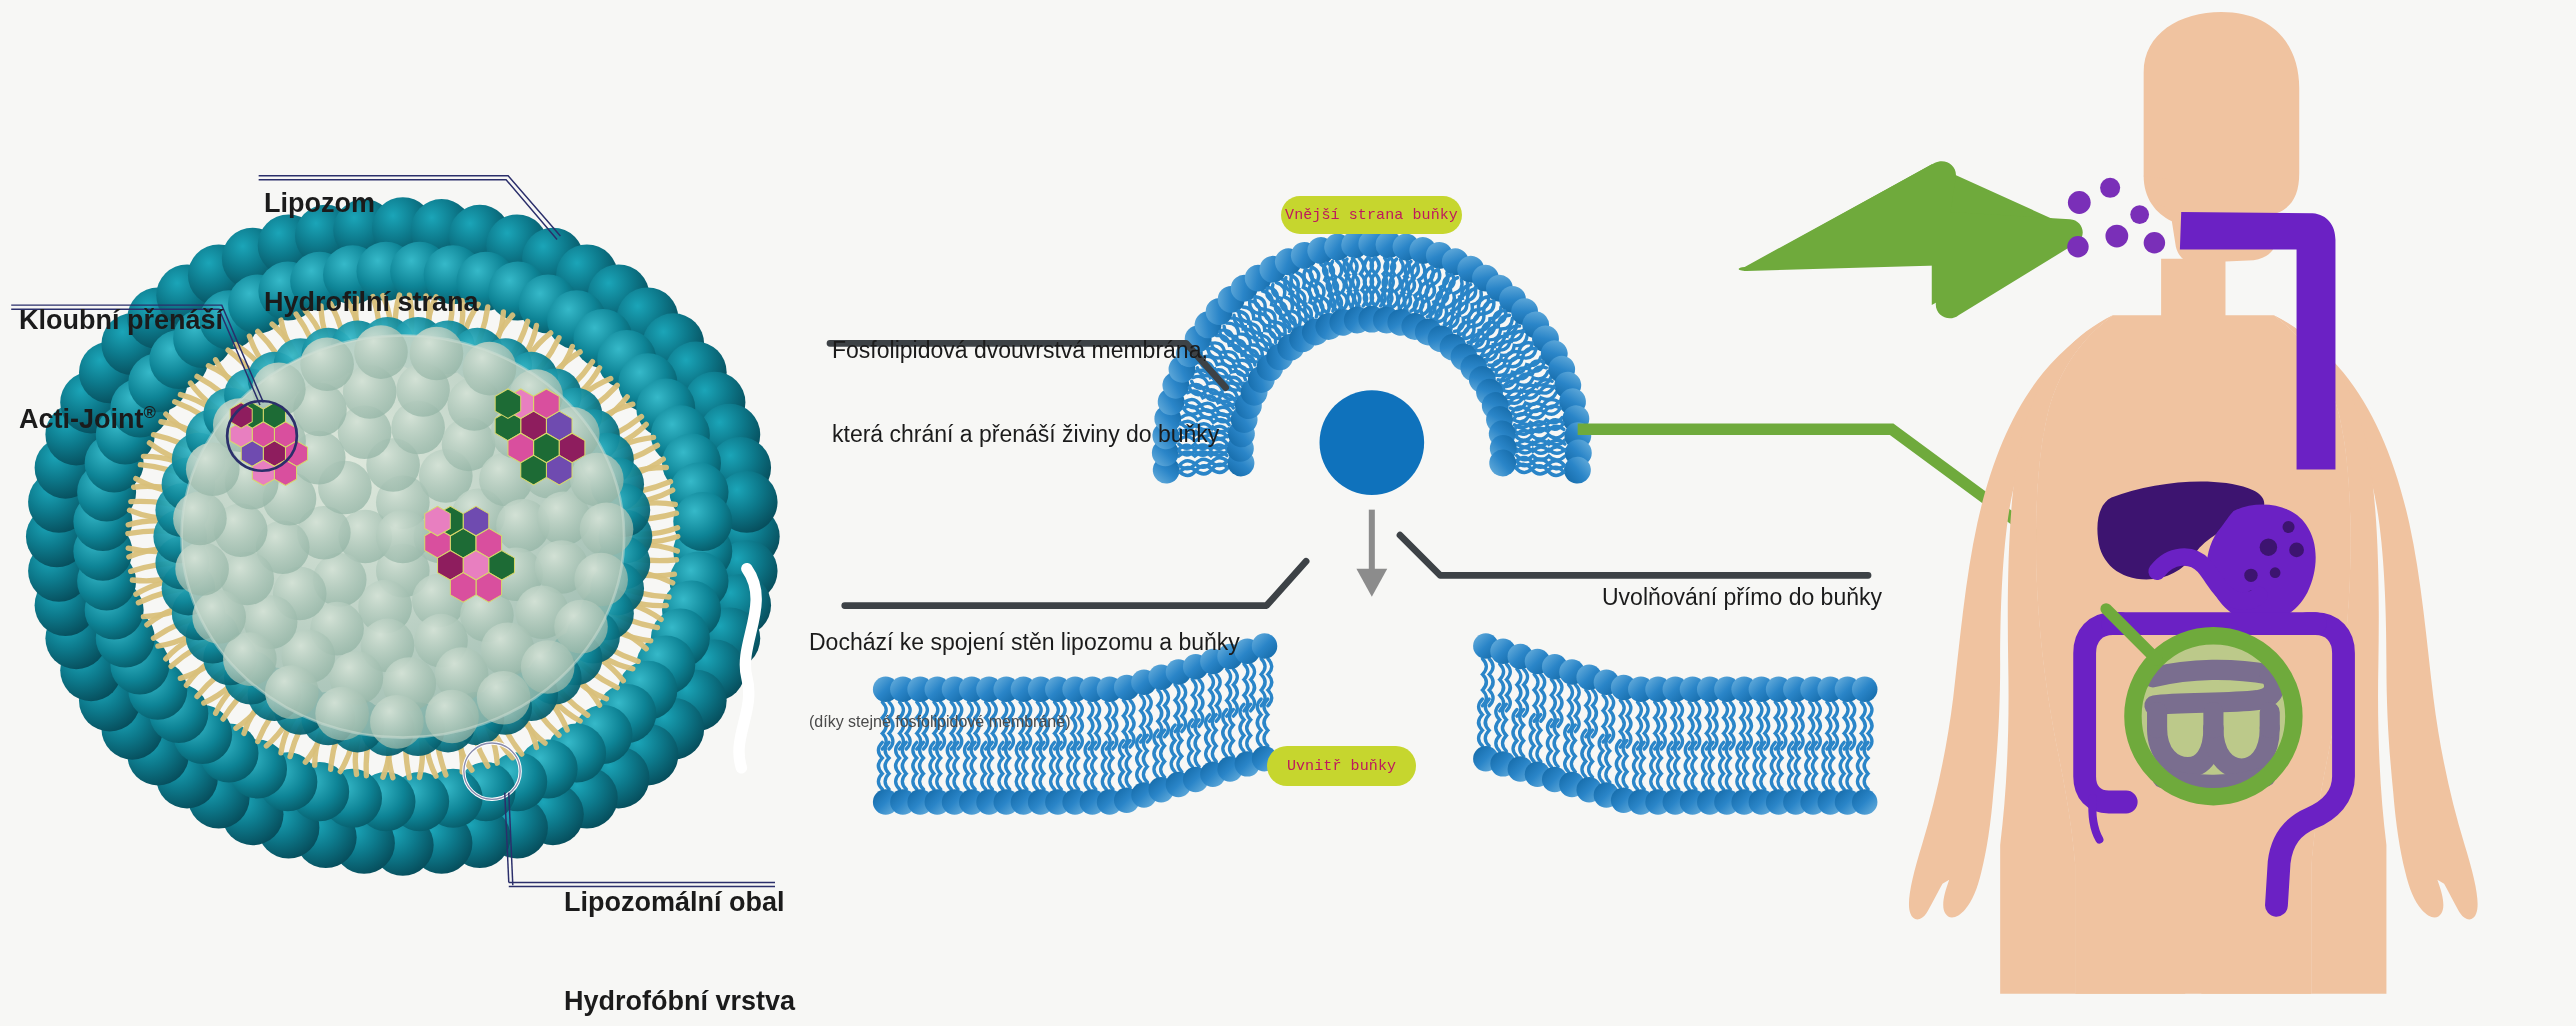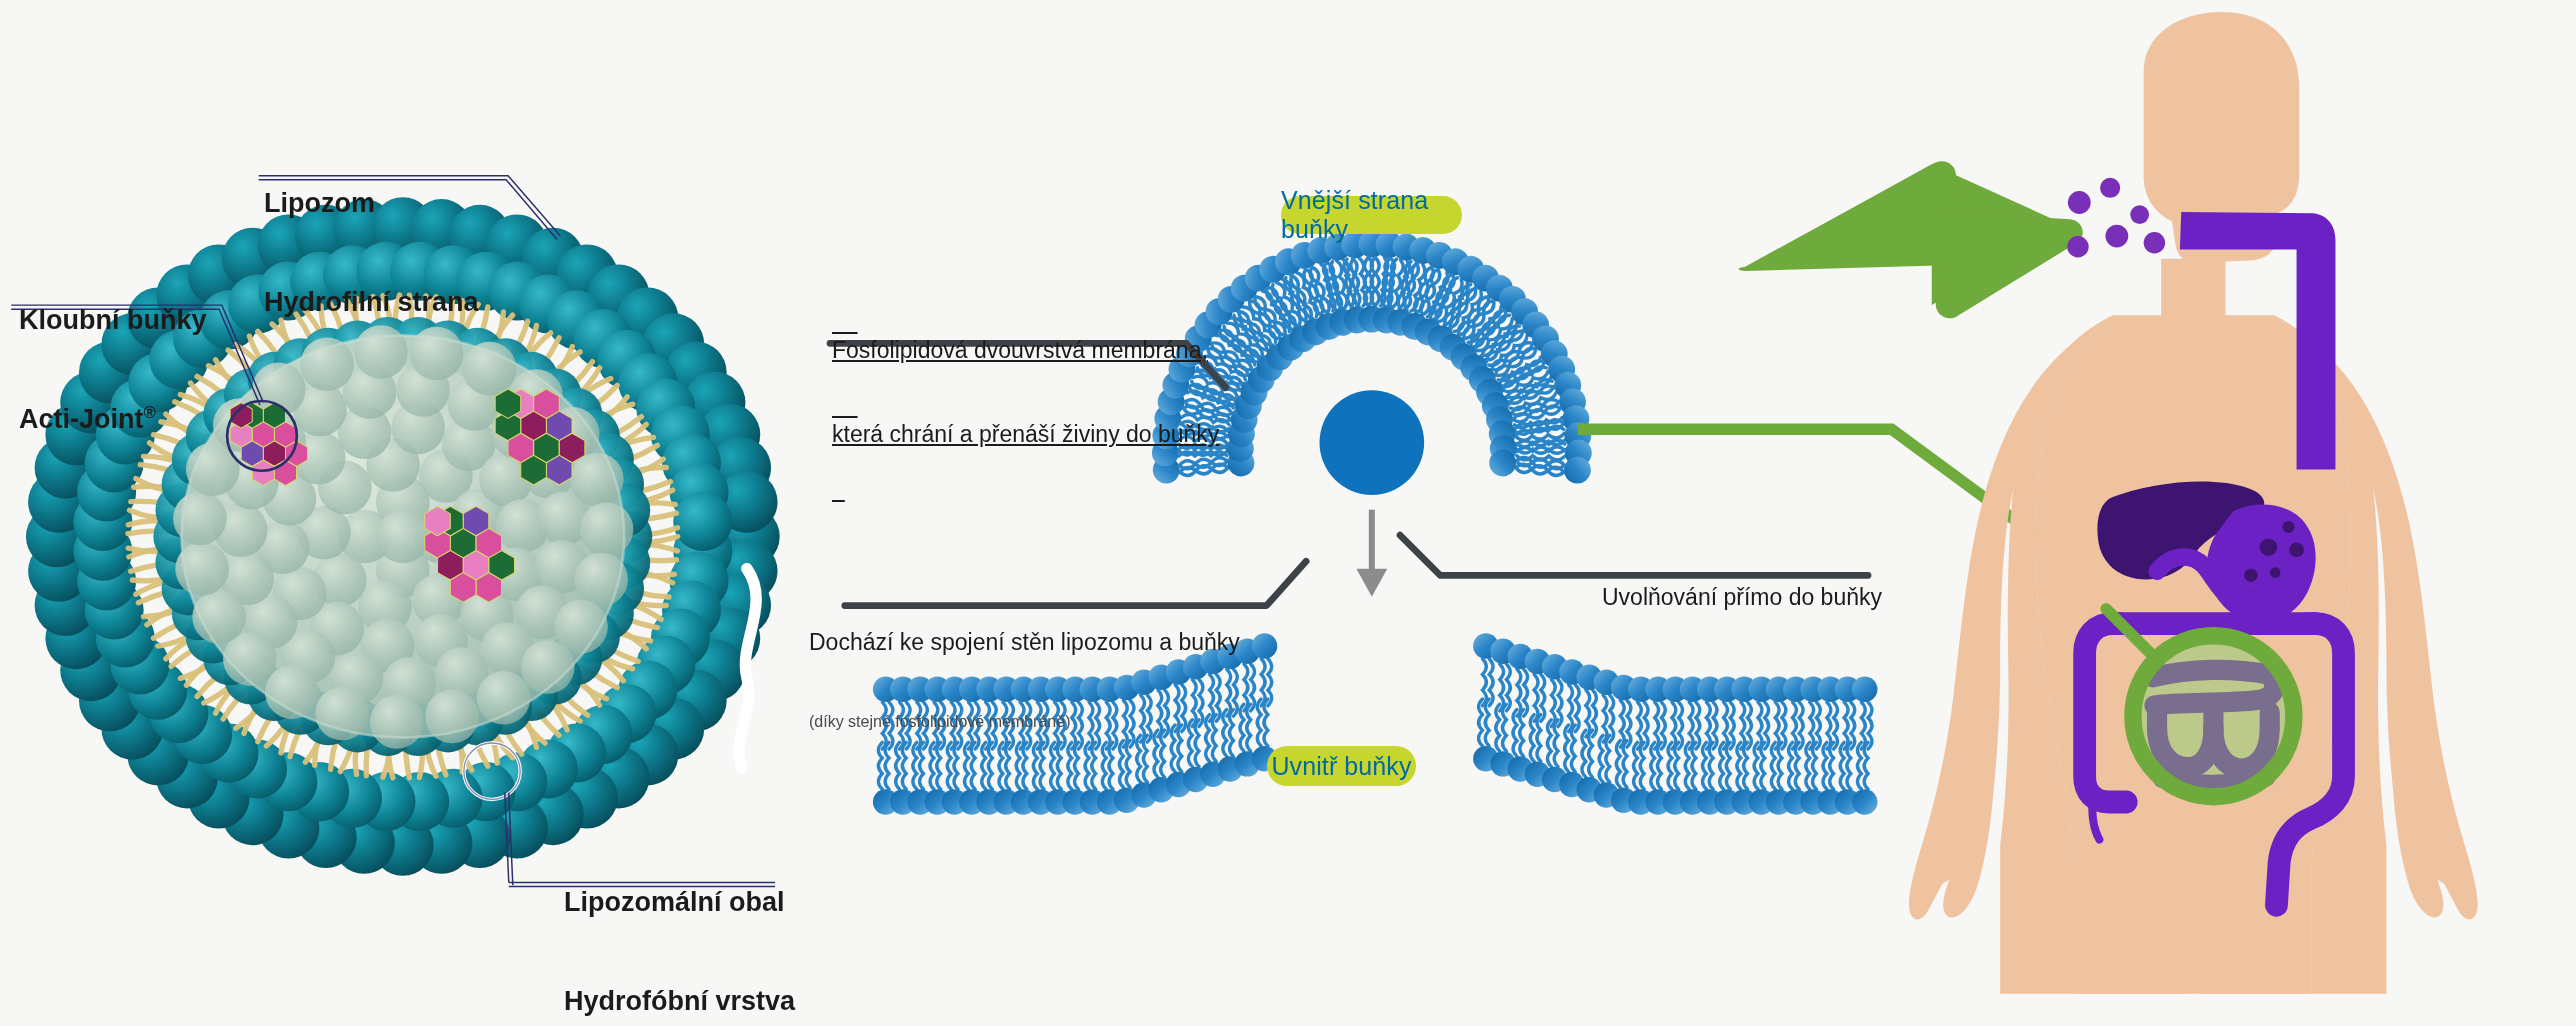--- a/index.html
+++ b/index.html
@@ -11,22 +11,22 @@
     position:relative;
   }
   .stage{position:absolute;inset:0;}
   svg.layer{position:absolute;left:0;top:0;width:2576px;height:1026px;}
   .lbl{position:absolute;color:#1b1b1b;white-space:pre;line-height:1.22;}
   .lbl-lg{font-size:27px;font-weight:bold;}
   .lbl-md{font-size:23px;}
   .lbl-sub{font-size:16px;color:#4a4a4a;}
   .pill{
     position:absolute;background:#c6d62e;border-radius:670px;
-    color:#0369a1;font-size:25px;display:flex;align-items:center;
-    justify-content:center;letter-spacing:0.1px;
+    color:#be185d;font-size:15px;display:flex;align-items:center;
+    justify-content:center;letter-spacing:0.1px;font-family:Liberation Mono, monospace;
   }
   .sup{font-size:.62em;vertical-align:super;}
 </style>
 </head>
 <body>
 
 <div class="stage">
 
   <svg class="layer" viewBox="0 0 3840 1530">
     <defs>
@@ -1514,30 +1514,30 @@
       <path d="M3216 984 L3140 908" fill="none" stroke="#6faa3c" stroke-width="17" stroke-linecap="round"></path>
     </g>
   </svg>
 
   <div class="lbl lbl-lg" style="left:264px;top:121px;">
     <div>Lipozom</div>
     <div>Hydrofilní strana</div>
   </div>
 
   <div class="lbl lbl-lg" style="left:19px;top:238px;">
-    <div>Kloubní buňky</div>
+    <div>Kloubní přenáší</div>
     <div><span>Acti-Joint</span><span class="sup">®</span></div>
   </div>
 
   <div class="lbl lbl-lg" style="left:564px;top:820px;">
     <div>Lipozomální obal</div>
     <div>Hydrofóbní vrstva</div>
   </div>
 
-  <div class="lbl lbl-md" style="left:832px;top:280px;text-decoration:underline;">
+  <div class="lbl lbl-md" style="left:832px;top:280px;">
     <div>Fosfolipidová dvouvrstvá membrána,</div>
     <div>která chrání a přenáší živiny do buňky</div>
   </div>
 
   <div class="lbl lbl-md" style="left:809px;top:572px;">
     <div>Dochází ke spojení stěn lipozomu a buňky</div>
     <div class="lbl-sub">(díky stejné fosfolipidové membráně)</div>
   </div>
 
   <div class="lbl lbl-md" style="left:1602px;top:527px;">

